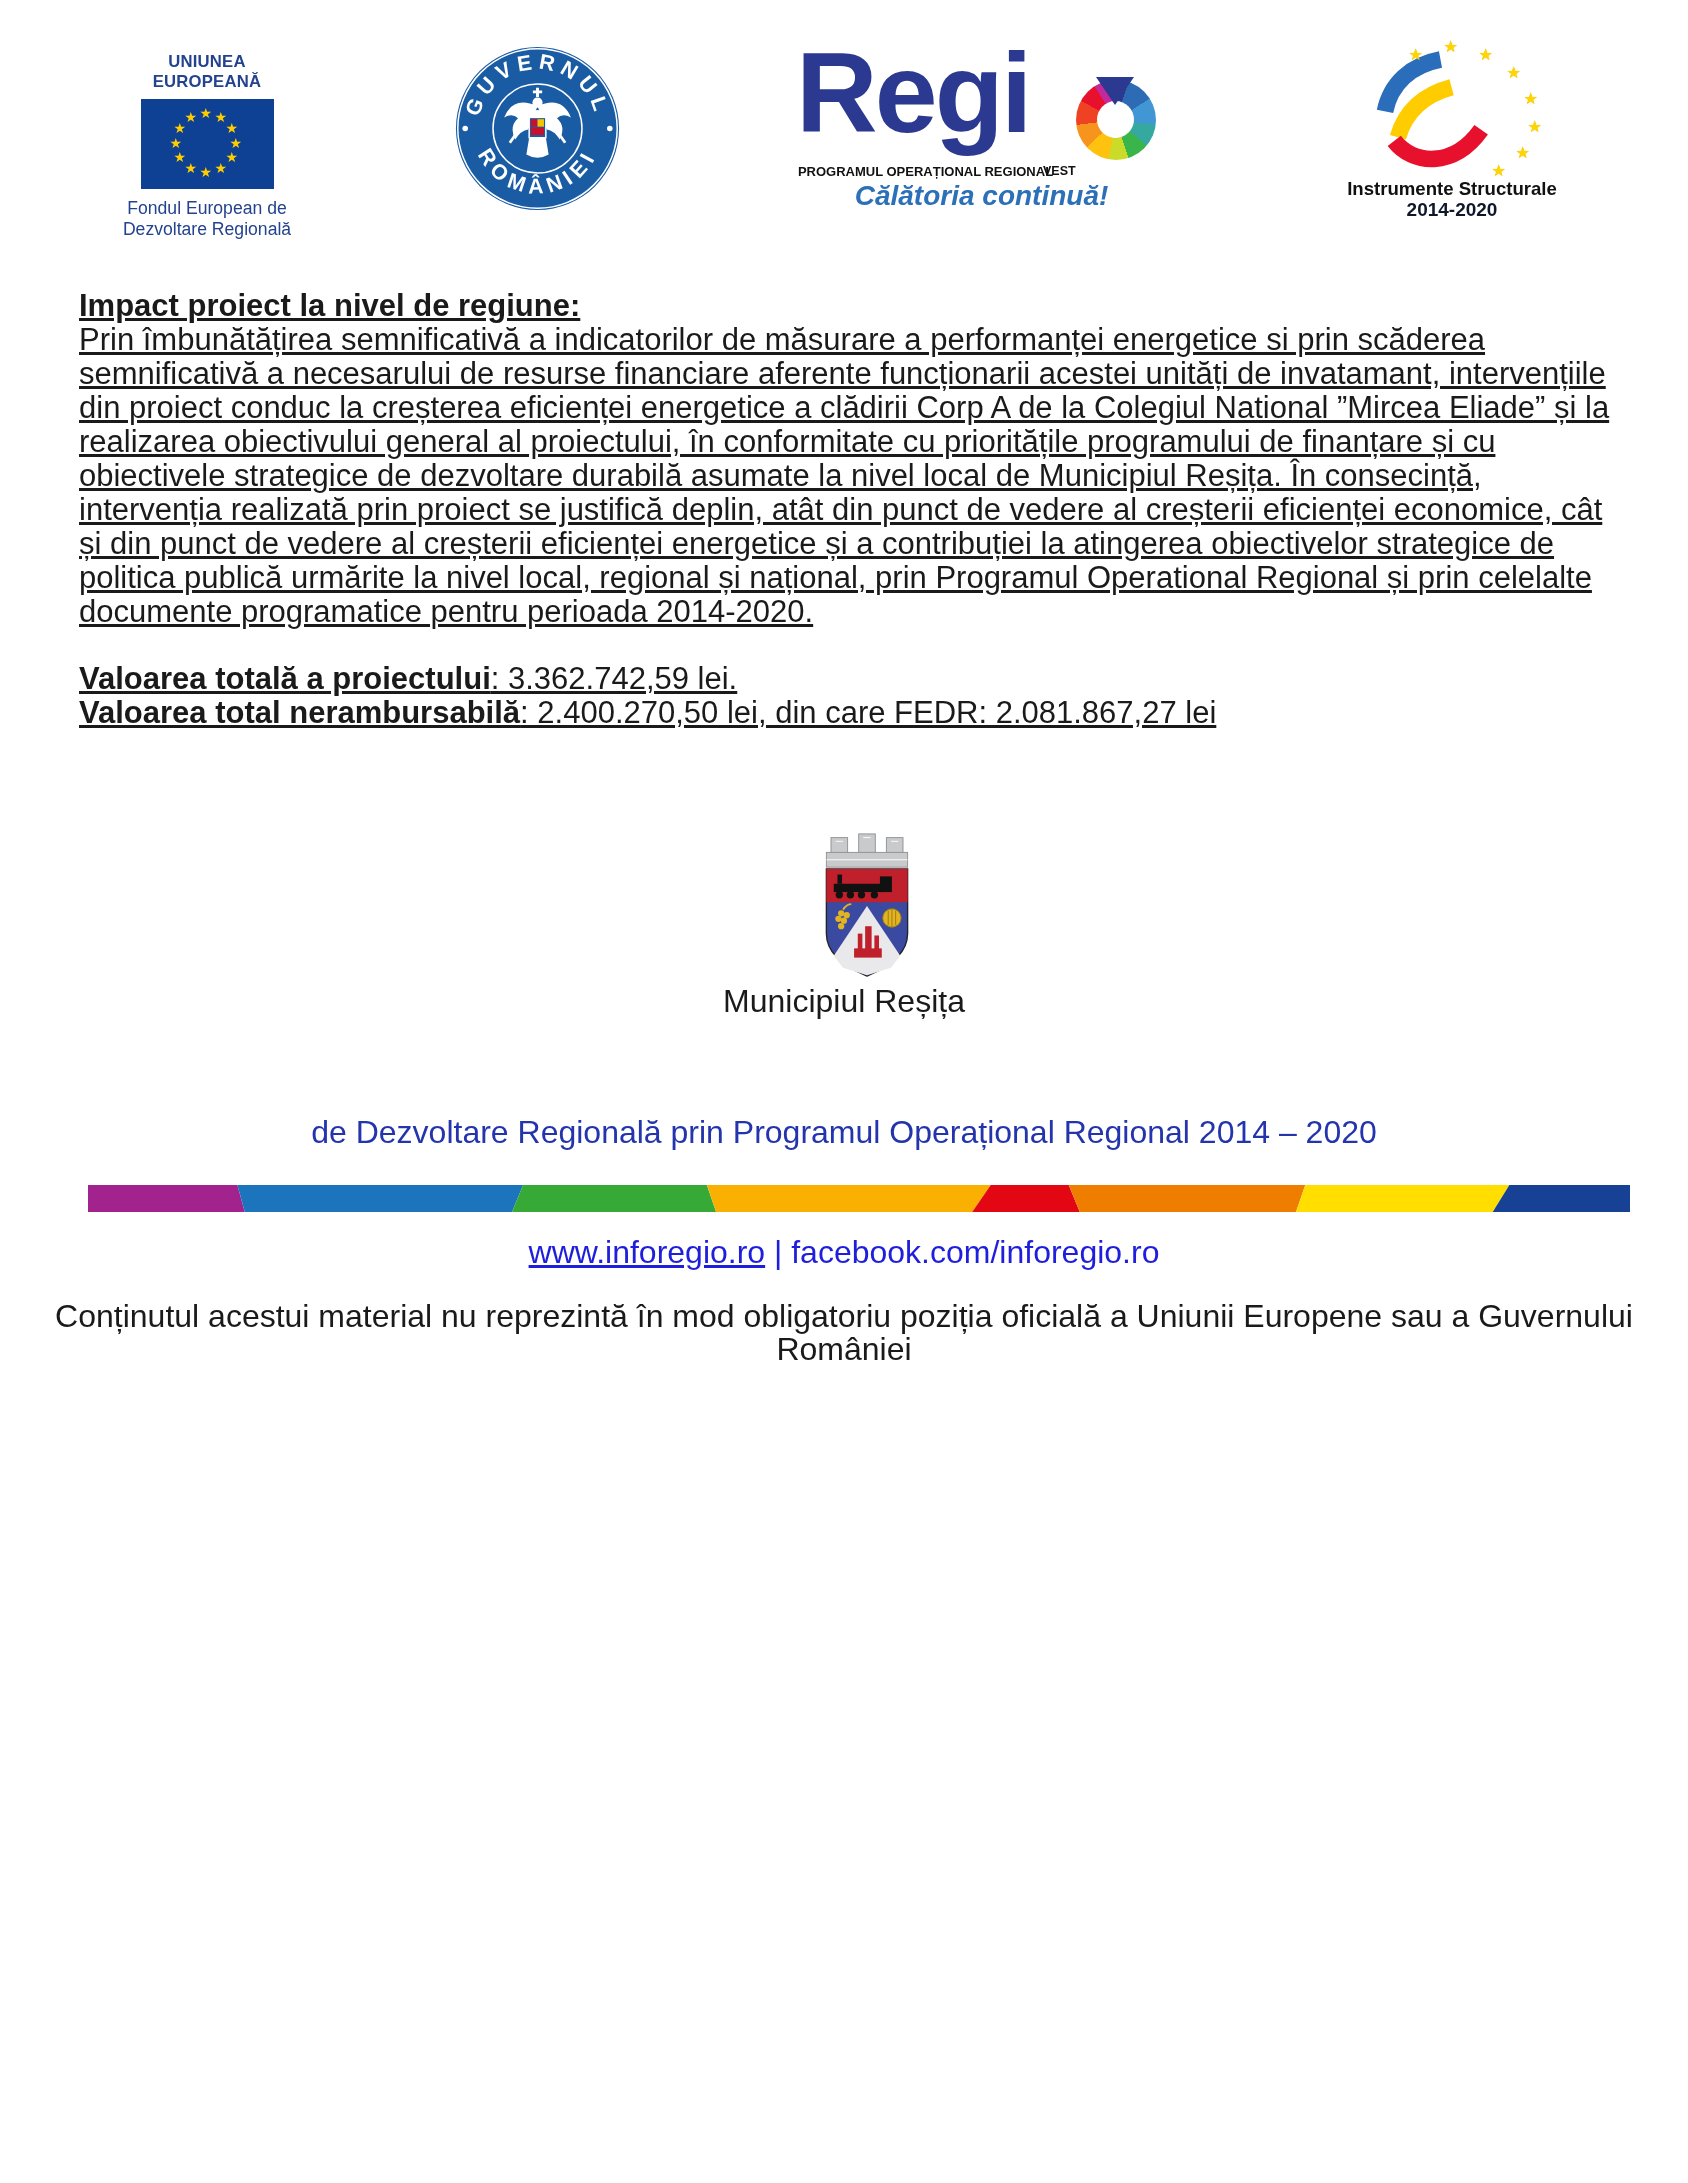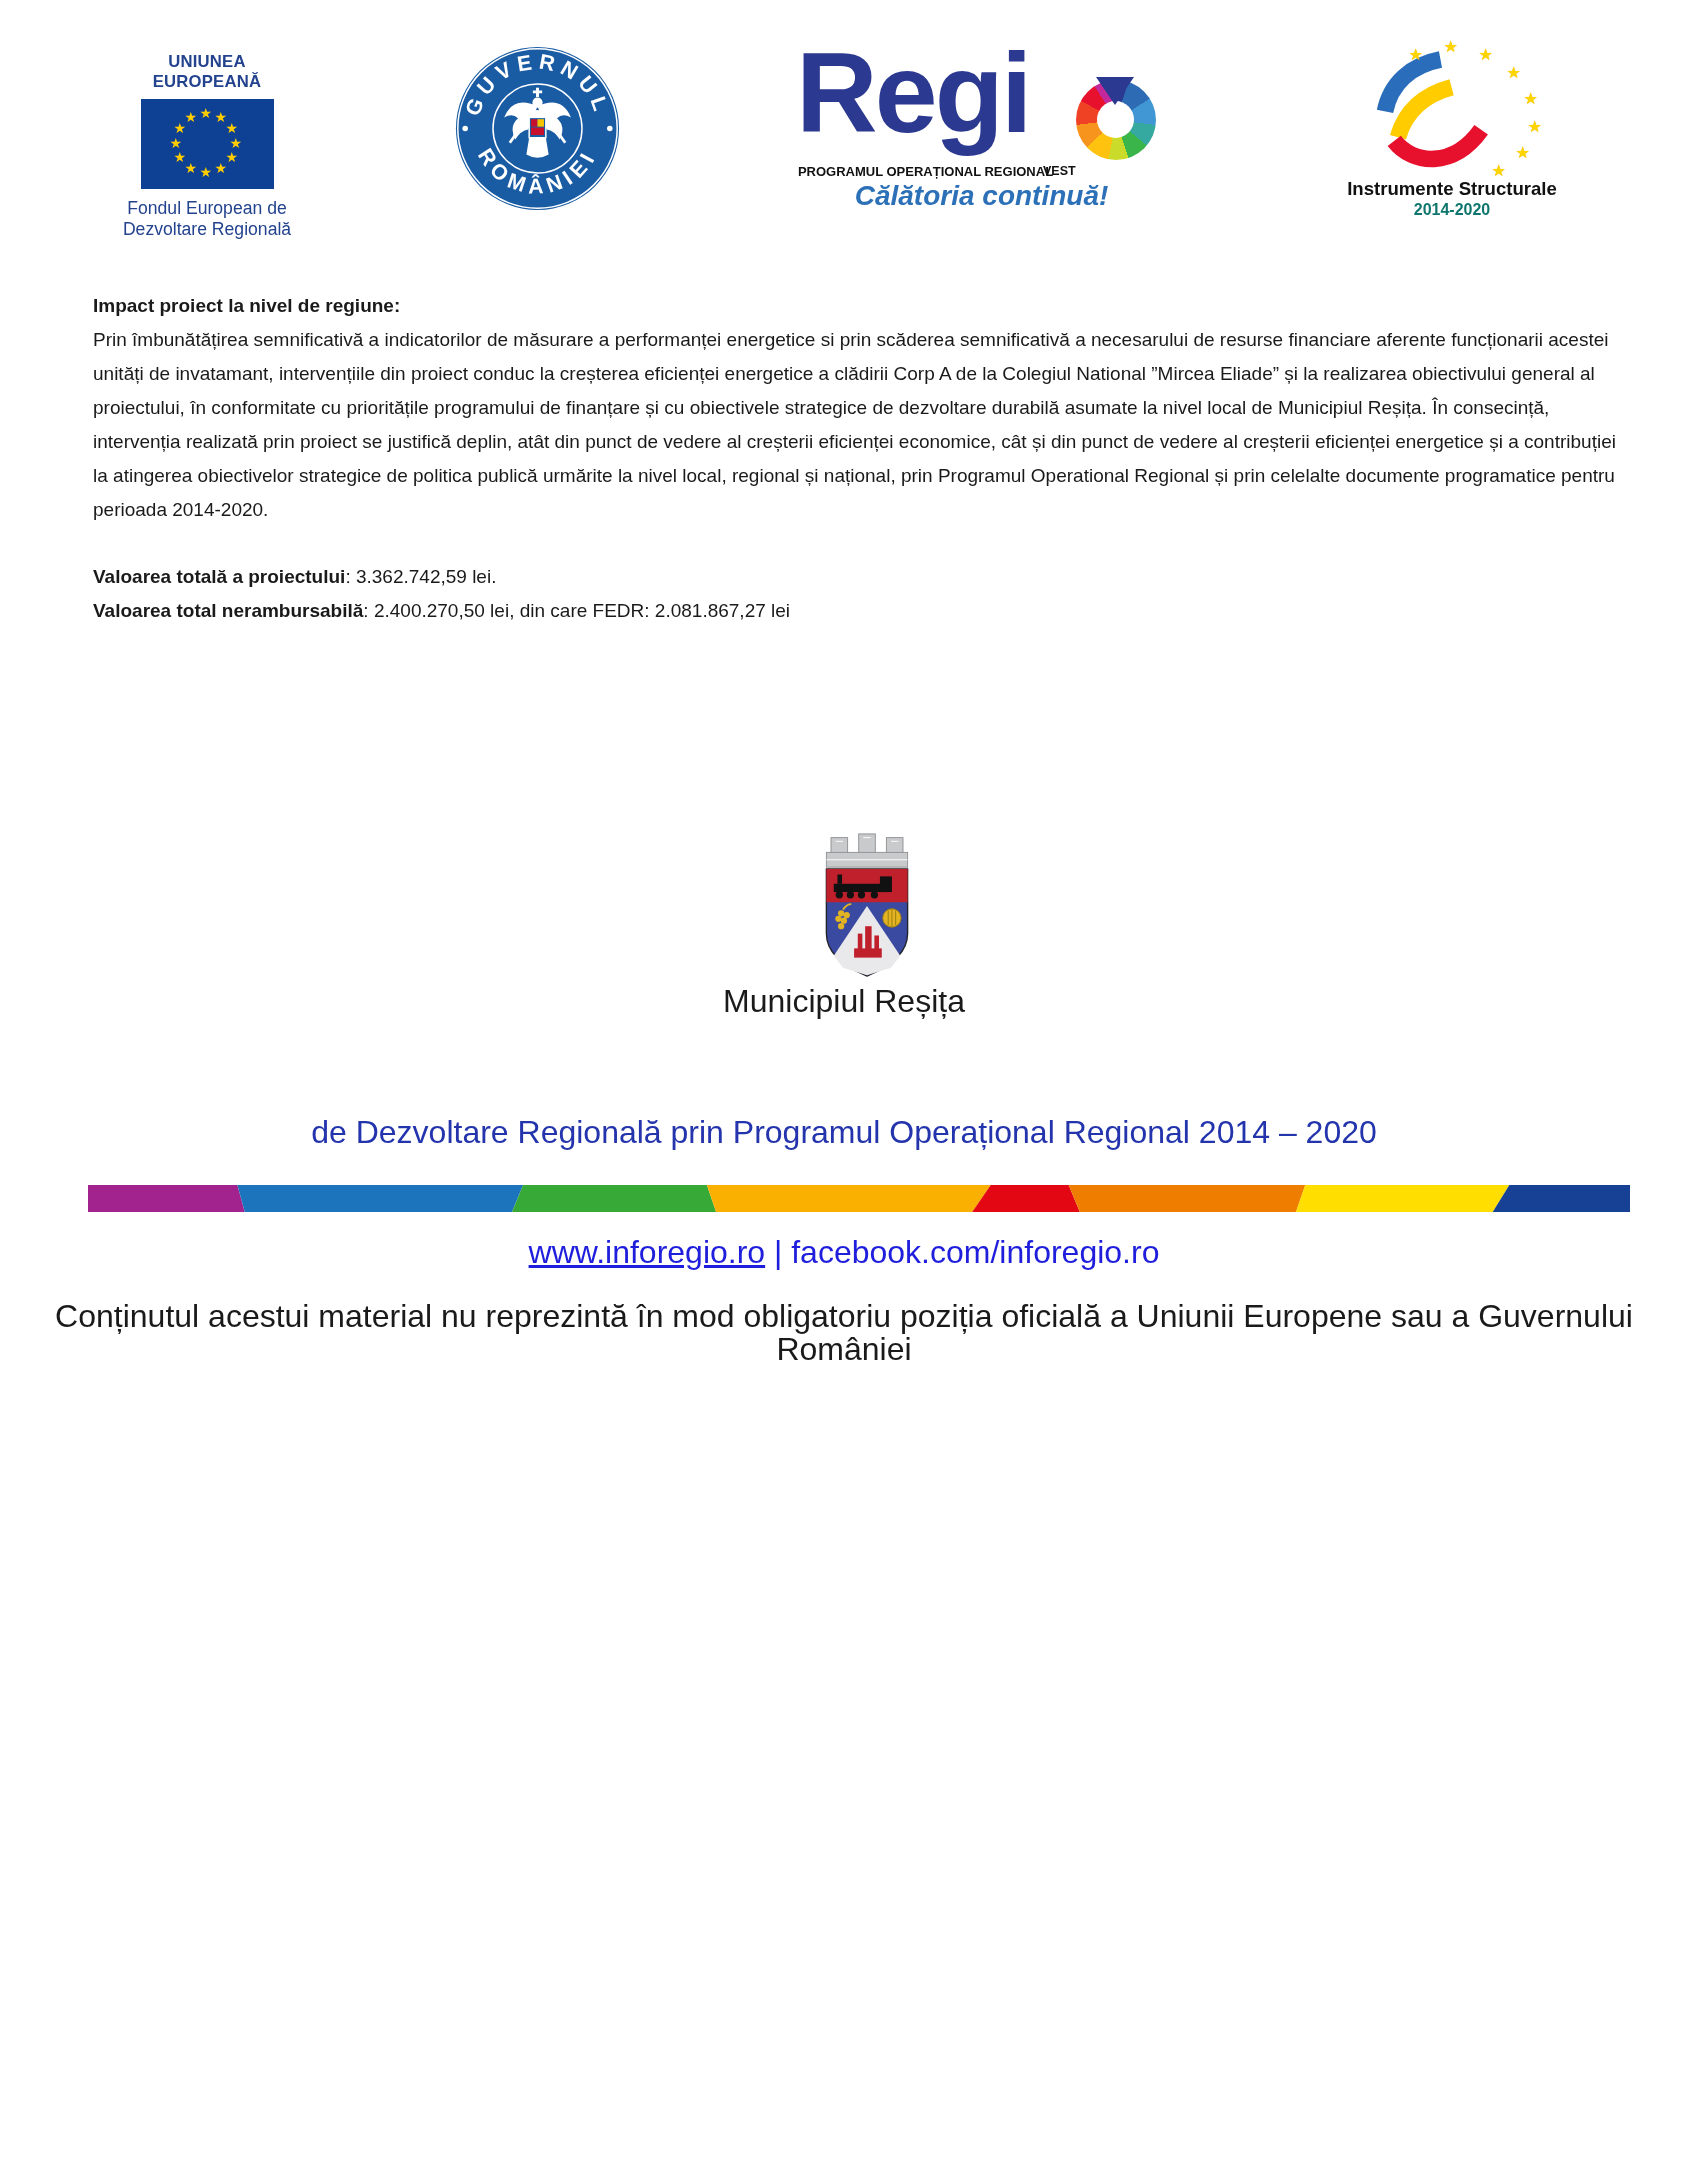--- a/index.html
+++ b/index.html
@@ -28,24 +28,24 @@
       border-left:19.5px solid transparent;border-right:19.5px solid transparent;border-top:28px solid #2B3990;}
   .regio-prog{position:absolute;left:1.9px;top:110px;font-size:13px;font-weight:700;color:#111;}
   .regio-vest{position:absolute;left:247px;top:110px;font-size:12.5px;font-weight:700;color:#111;}
   .regio-tagline{position:absolute;left:0;top:126px;width:100%;text-align:center;
       font-size:28px;font-weight:700;color:#2C70B8;font-style:italic;}
 
   .instr{position:absolute;left:1347px;top:41px;width:210px;text-align:center;}
   .instr-art{position:relative;width:195px;height:135px;margin:0 auto;}
   .instr-star{position:absolute;font-size:16px;color:#FFD500;line-height:16px;text-shadow:0 0 0.9px #e0a800;}
   .instr-t1{font-size:18.6px;font-weight:700;color:#111;line-height:21.3px;margin-top:1.9px;}
-  .instr-t2{font-size:16px;font-weight:700;color:#0f766e;line-height:21.3px;}
+  .instr-t2{font-size:19px;font-weight:700;color:#0f172a;line-height:21.3px;}
 
   
-  .body-text{position:absolute;left:93px;top:289px;width:1532px;font-size:19px;line-height:34px;}
+  .body-text{position:absolute;left:79px;top:289px;width:1532px;font-size:31px;line-height:34px;text-decoration:underline;}
   .body-heading{font-weight:700;}
   .values{margin-top:33px;}
   .values b{font-weight:700;}
 
   
   .coa{position:absolute;left:819px;top:826px;}
   .center-line{position:absolute;left:0;width:100%;text-align:center;font-size:32px;line-height:33px;}
   .muni{top:985px;}
   .tel{top:1019px;}
   .tel a{color:#1a1a1a;text-decoration:underline;}

